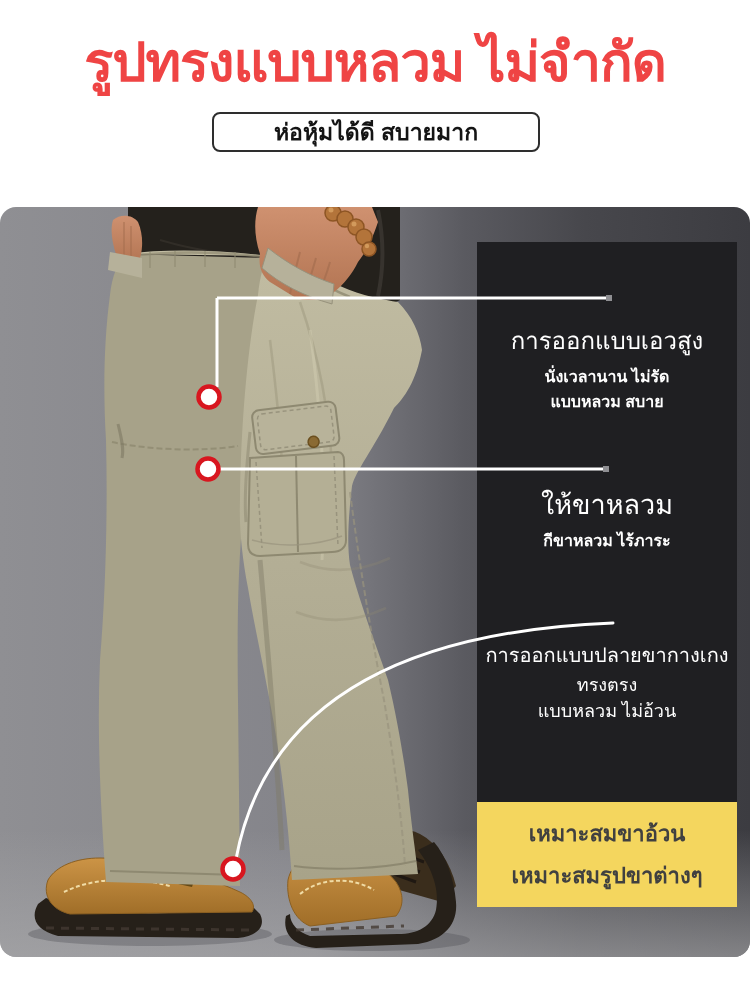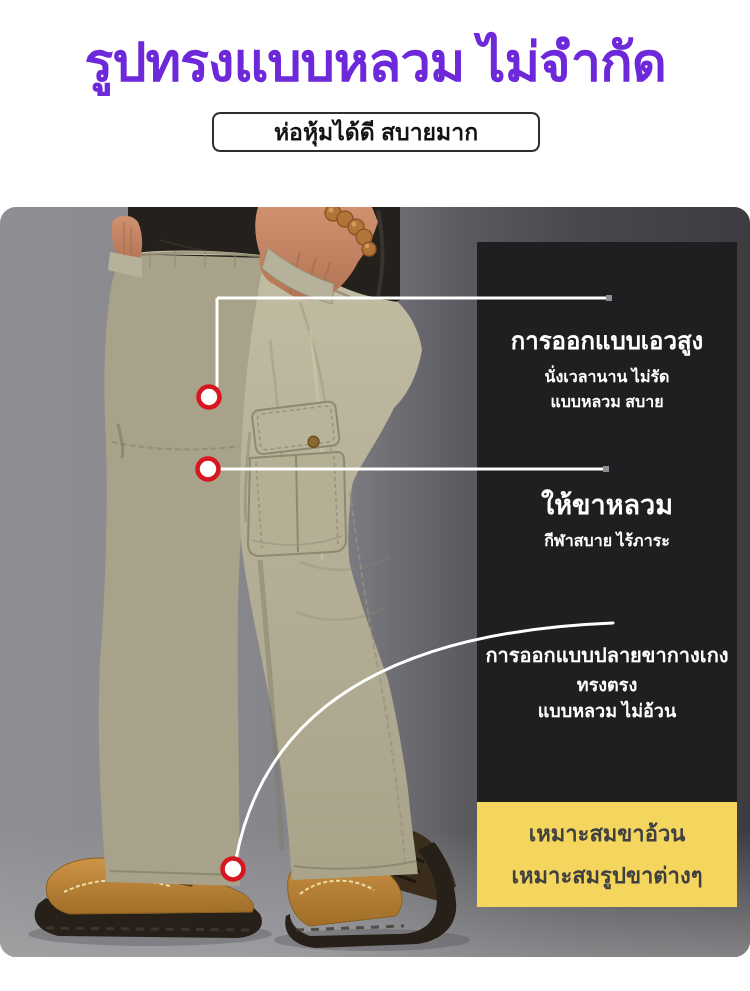--- a/index.html
+++ b/index.html
@@ -3,50 +3,50 @@
 <meta charset="utf-8">
 <style>
   html,body{margin:0;padding:0;background:#ffffff;}
   .canvas{
     position:relative;width:750px;height:991px;background:#ffffff;overflow:hidden;
     font-family:"Liberation Sans",sans-serif;
   }
   
   .headline{
     position:absolute;top:26px;left:0;width:750px;text-align:center;
-    font-size:54px;line-height:72px;font-weight:800;color:#6d28d9;letter-spacing:-1px;
+    font-size:54px;line-height:72px;font-weight:800;color:#ef4444;letter-spacing:-1px;
   }
   .tagline-box{
     position:absolute;top:112px;left:212px;width:328px;height:40px;
     background:#ffffff;border:2px solid #2e2e2e;border-radius:8px;
     display:flex;align-items:center;justify-content:center;box-sizing:border-box;
   }
   .tagline-box span{font-size:23px;font-weight:700;color:#141414;white-space:nowrap;}
   
   .photo{position:absolute;top:207px;left:0;width:750px;height:750px;z-index:10;}
   
   .feature-panel{
     position:absolute;left:477px;top:242px;width:260px;height:560px;
     background:#1f1f22;z-index:20;color:#ffffff;
   }
   .feature{position:absolute;left:0;width:100%;text-align:center;}
-  .feature .f-title{font-weight:700;white-space:nowrap;margin:0;}
+  .feature .f-title{font-weight:400;white-space:nowrap;margin:0;}
   .feature .f-lines{margin-top:6px;}
   .feature .f-line{white-space:nowrap;}
   .feature-1{top:82px;}
   .feature-1 .f-title{font-size:24px;line-height:34px;}
   .feature-1 .f-line{font-size:16px;line-height:25px;font-weight:700;}
   .feature-2{top:243px;}
   .feature-2 .f-title{font-size:27px;line-height:40px;}
   .feature-2 .f-lines{margin-top:3px;}
   .feature-2 .f-line{font-size:16px;line-height:26px;font-weight:700;}
   .feature-3{top:398px;}
   .feature-3 .f-title{font-size:20px;line-height:30px;}
   .feature-3 .f-lines{margin-top:2px;}
-  .feature-3 .f-line{font-size:18px;line-height:26px;font-weight:700;}
+  .feature-3 .f-line{font-size:18px;line-height:26px;font-weight:400;}
   .highlight-box{
     position:absolute;left:477px;top:802px;width:260px;height:105px;
     background:#f4d65e;z-index:20;display:flex;flex-direction:column;
     align-items:center;justify-content:center;gap:12px;
   }
   .highlight-box .h-line{
     font-size:22px;line-height:30px;font-weight:700;color:#404040;white-space:nowrap;
   }
   
   .callouts{position:absolute;top:0;left:0;width:750px;height:991px;z-index:30;pointer-events:none;}
@@ -194,21 +194,21 @@
     <div class="feature feature-1">
       <div class="f-title">การออกแบบเอวสูง</div>
       <div class="f-lines">
         <div class="f-line">นั่งเวลานาน ไม่รัด</div>
         <div class="f-line">แบบหลวม สบาย</div>
       </div>
     </div>
     <div class="feature feature-2">
       <div class="f-title">ให้ขาหลวม</div>
       <div class="f-lines">
-        <div class="f-line">กีฬาสบาย ไร้ภาระ</div>
+        <div class="f-line">กีขาหลวม ไร้ภาระ</div>
       </div>
     </div>
     <div class="feature feature-3">
       <div class="f-title">การออกแบบปลายขากางเกง</div>
       <div class="f-lines">
         <div class="f-line">ทรงตรง</div>
         <div class="f-line">แบบหลวม ไม่อ้วน</div>
       </div>
     </div>
   </div>

